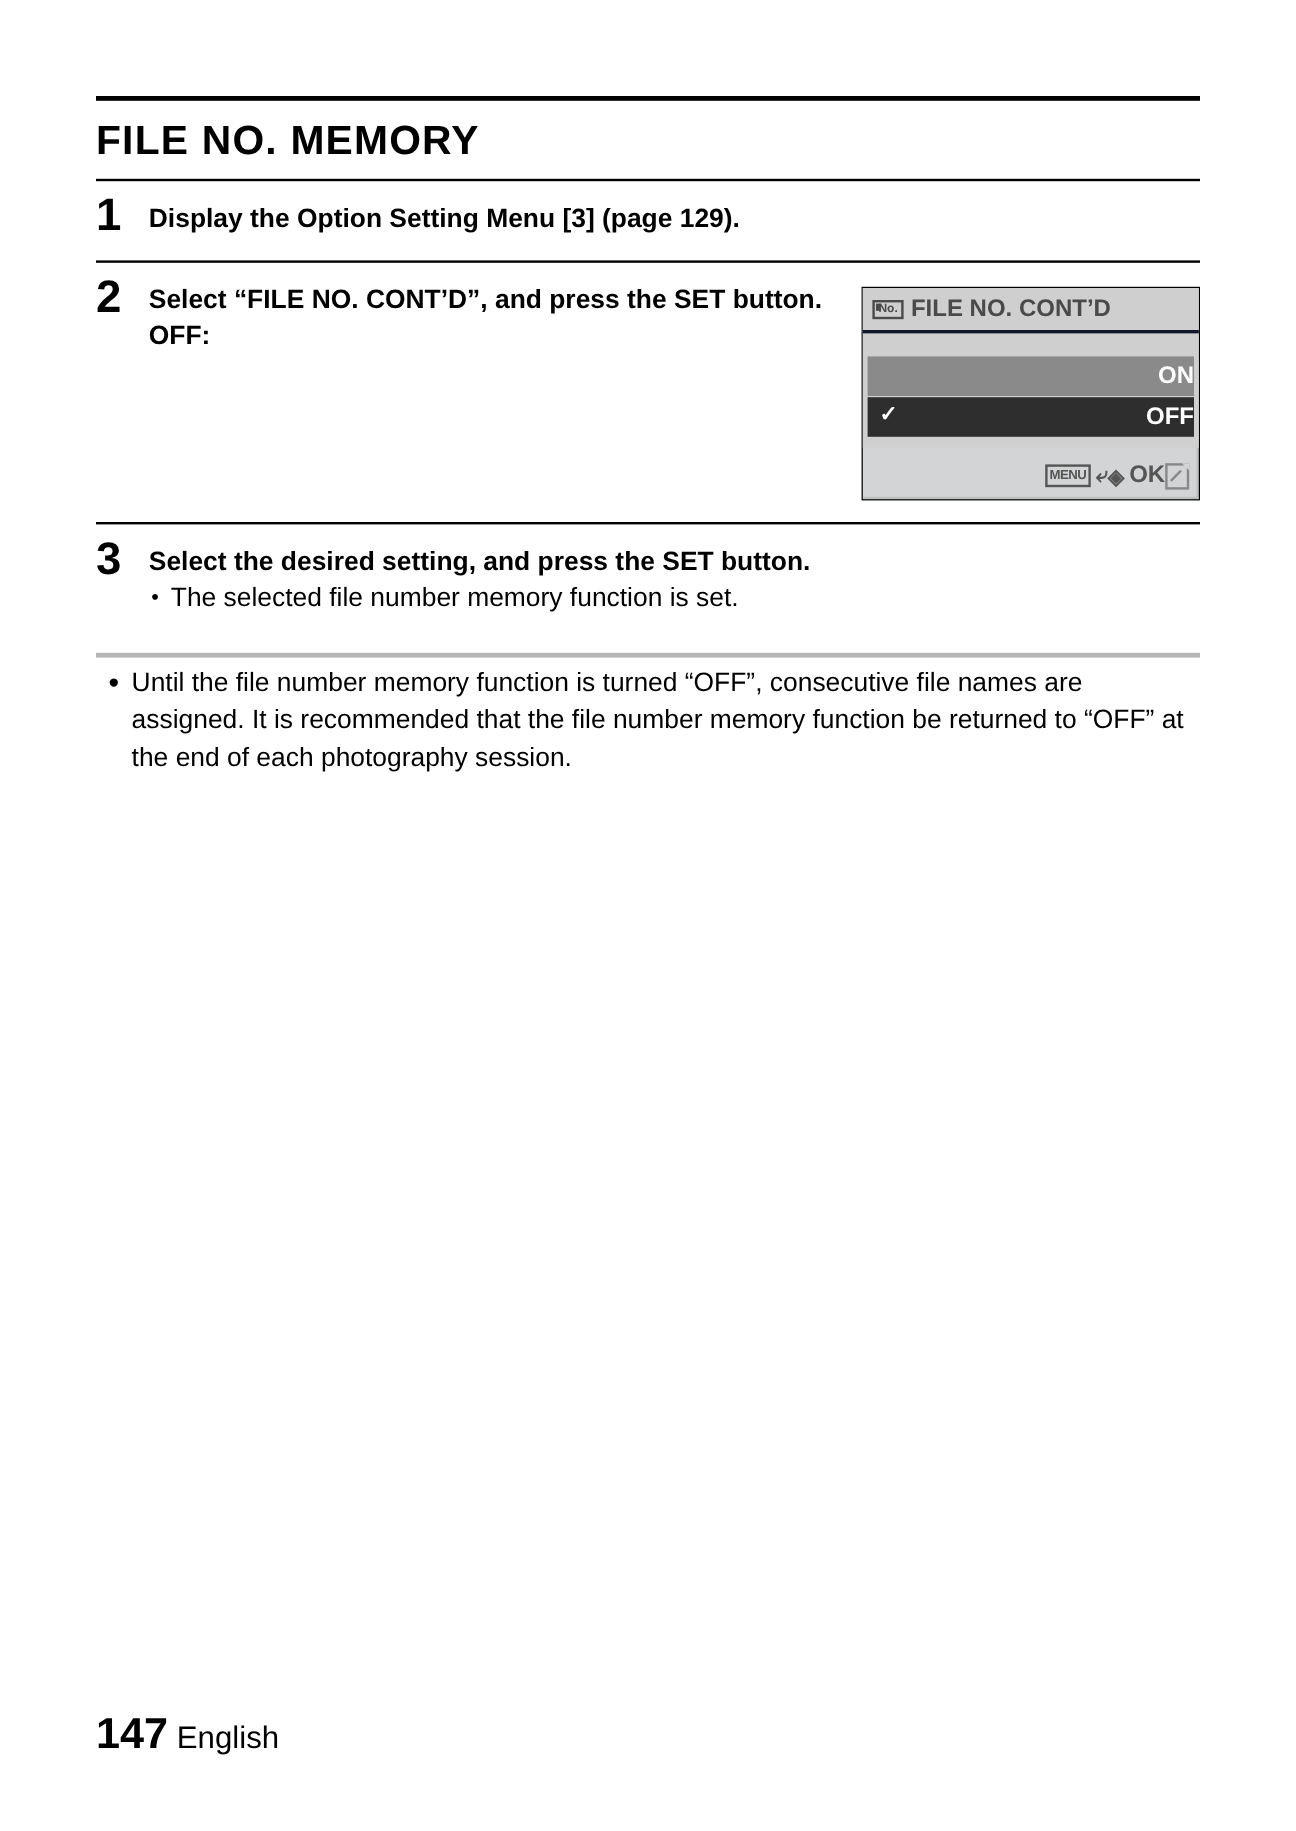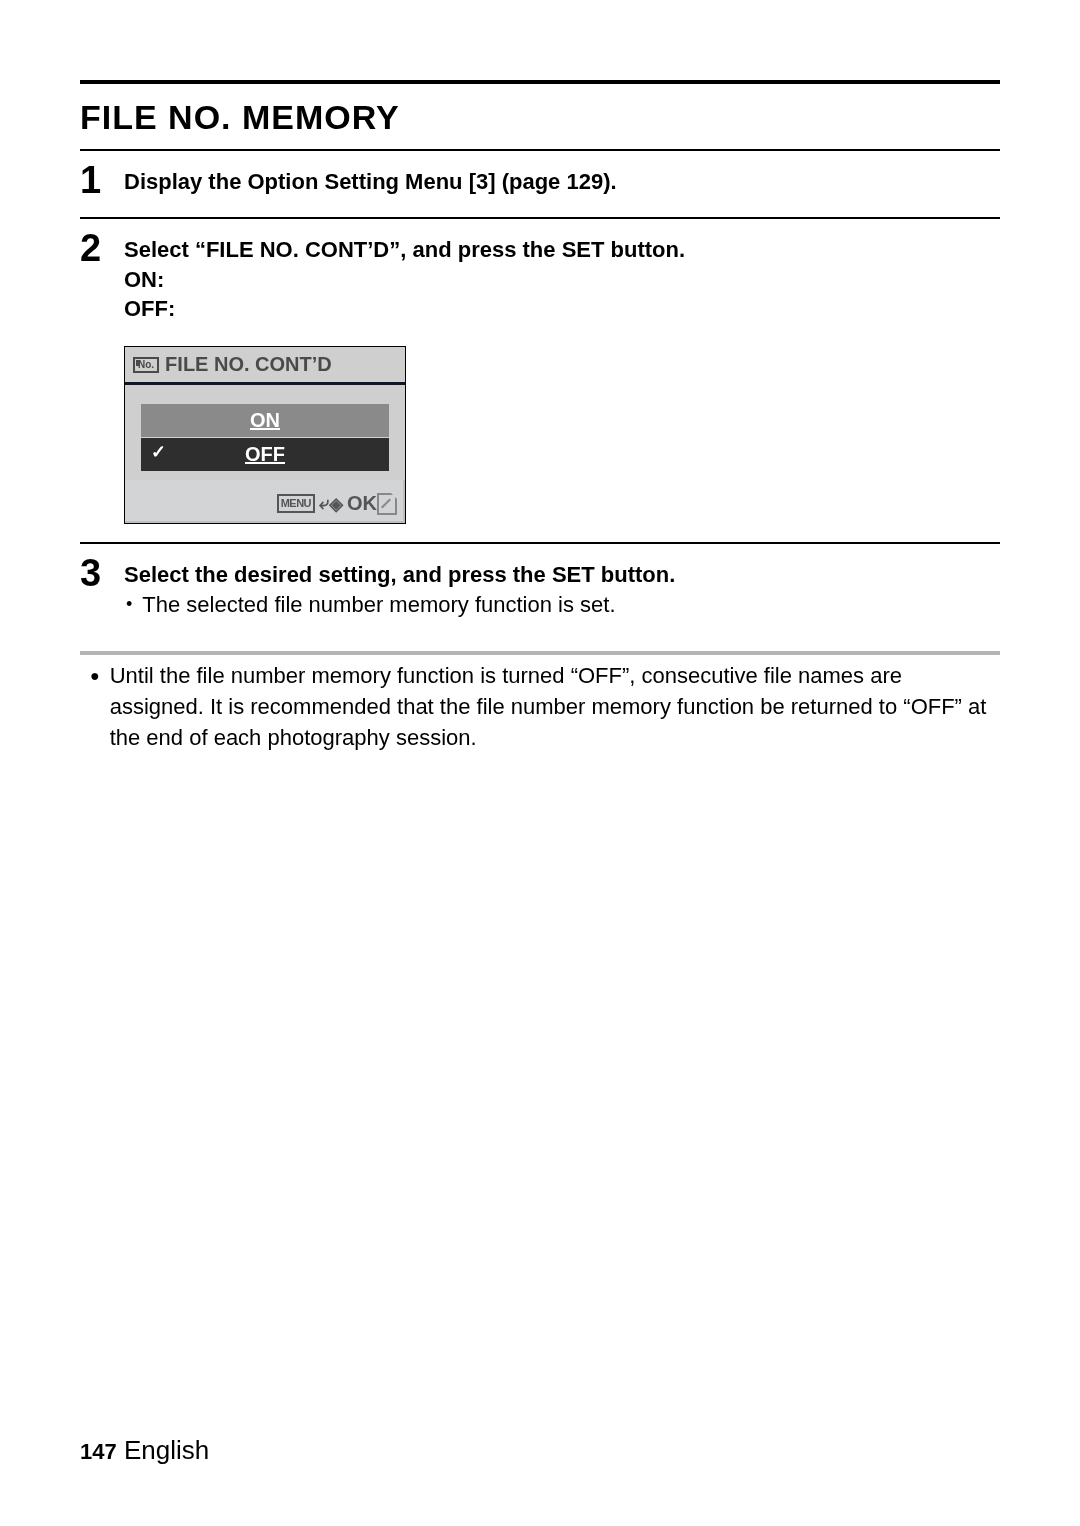--- a/index.html
+++ b/index.html
@@ -47,21 +47,20 @@
     padding-top: 6px;
     font-size: 22px;
     line-height: 1.35;
     flex: 1;
   }
   .bold { font-weight: 800; }
   .step2-row {
     display: flex;
     gap: 18px;
     align-items: flex-start;
-    flex-direction: column;
   }
   .step2-text { flex: 1; }
   .lcd {
     width: 280px;
     border: 1px solid #000;
     background: #d3d4d5;
     margin-top: 4px;
     font-family: Arial, Helvetica, sans-serif;
     box-shadow: inset -2px -2px 0 rgba(0,0,0,0.1);
   }
@@ -90,27 +89,26 @@
     position: absolute;
     left: 1px; top: 1px;
     width: 4px; height: 6px;
     background: #4a4a4a;
   }
   .lcd-body {
     background: #cfcfcf;
     padding: 18px 0 8px 0;
   }
   .lcd-option {
-    text-align: center;
+    text-align: right;
     font-weight: 800;
     font-size: 20px;
     padding: 3px 0;
-    margin: 1px 16px;
-    position: relative;
-    text-decoration: underline;
+    margin: 1px 4px;
+    position: relative;
   }
   .opt-on { background: #8a8a8a; color: #fff; }
   .opt-off { background: #2e2e2e; color: #fff; }
   .check {
     position: absolute;
     left: 10px;
     top: 2px;
     color: #fff;
     font-size: 18px;
   }
@@ -196,21 +194,21 @@
     line-height: 1.4;
     padding-left: 10px;
   }
   .hint-para .bullet { font-size: 16px; line-height: 1.9; }
   .footer {
     position: absolute;
     bottom: 60px;
     left: 80px;
     font-size: 26px;
   }
-  .footer .pg { font-weight: 900; font-size: 22px; margin-top: 20px; }
+  .footer .pg { font-weight: 900; font-size: 36px; margin-top: 20px; }
 </style>
 </head>
 <body>
 
 <div class="page">
 
   <div class="rule-thick"></div>
   <div class="heading">FILE NO. MEMORY</div>
   <div class="rule-thin"></div>
 
@@ -219,21 +217,20 @@
     <div class="step-body bold">Display the Option Setting Menu [3] (page 129).</div>
   </div>
   <div class="rule-thin"></div>
 
   <div class="step">
     <div class="step-num">2</div>
     <div class="step-body">
       <div class="step2-row">
         <div class="step2-text">
           <div class="bold">Select “FILE NO. CONT’D”, and press the SET button.</div>
-          <div class="bold">ON:</div>
           <div class="bold">OFF:</div>
         </div>
 
         <div class="lcd">
           <div class="lcd-title">
             <span class="lcd-icon">No.</span>
             <span>FILE NO. CONT’D</span>
           </div>
           <div class="lcd-body">
             <div class="lcd-option opt-on">ON</div>

